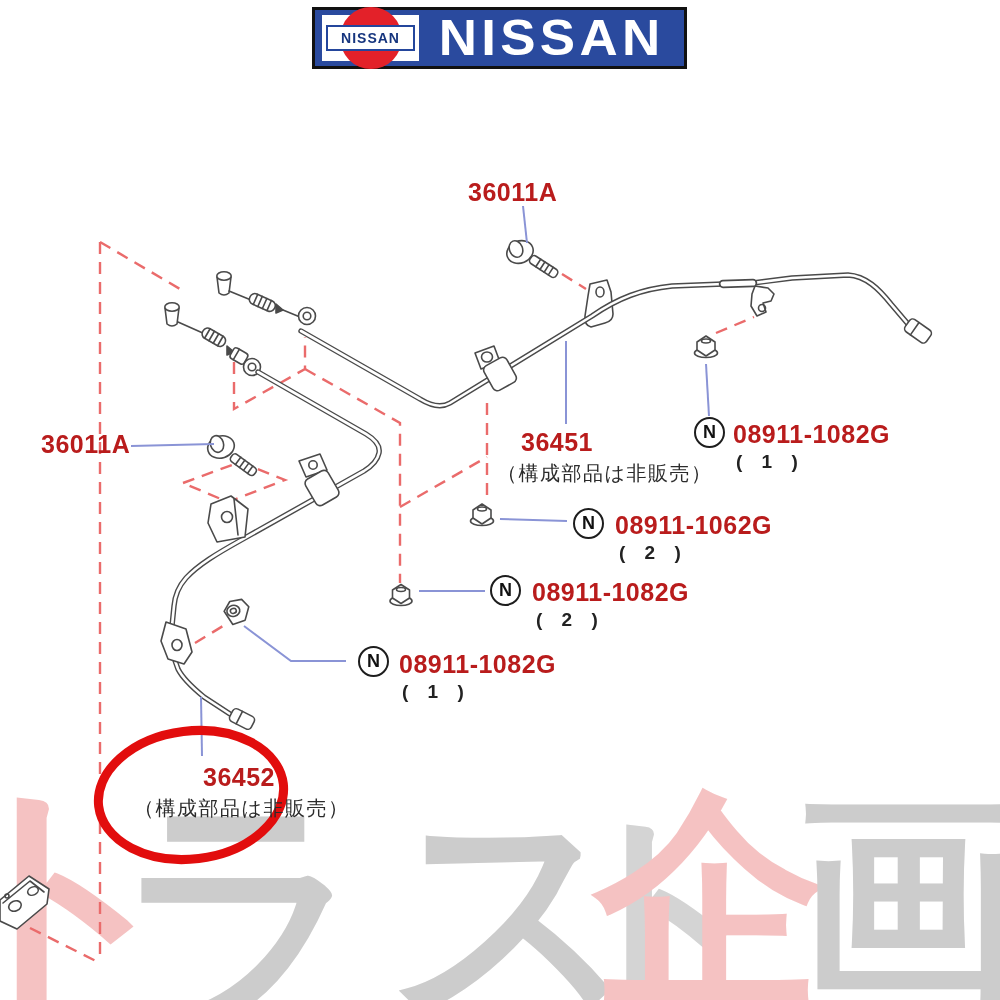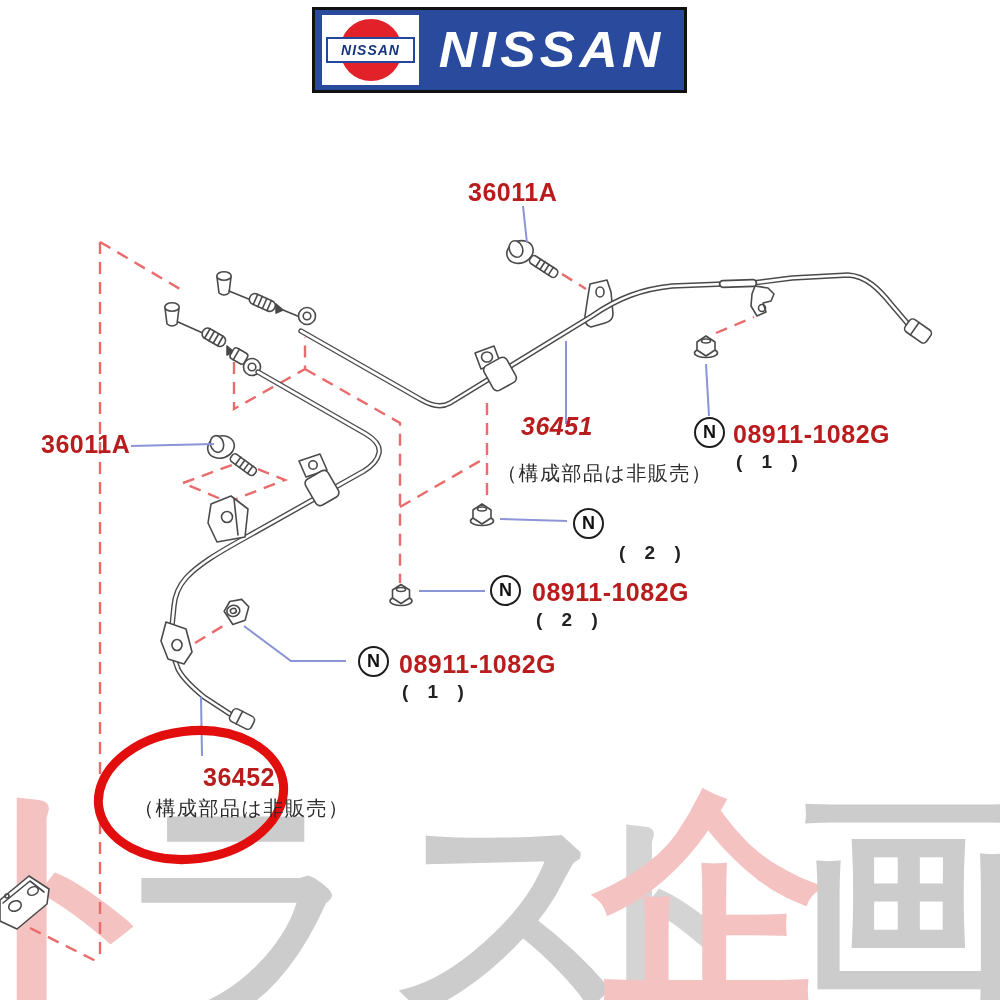--- a/index.html
+++ b/index.html
@@ -23,22 +23,22 @@
   
   #labels{position:absolute;inset:0;z-index:2;}
   .pn{position:absolute;color:#b91c1c;font-weight:bold;font-size:25px;letter-spacing:.5px;white-space:nowrap;}
   .jp{position:absolute;color:#2b2b2b;font-size:20px;letter-spacing:1.5px;white-space:nowrap;}
   .qty{position:absolute;color:#222;font-weight:bold;font-size:19px;letter-spacing:7px;white-space:nowrap;}
   .ncir{position:absolute;width:31px;height:31px;border:2.5px solid #1d1d1d;border-radius:50%;
         box-sizing:border-box;display:flex;align-items:center;justify-content:center;
         font-size:18px;font-weight:bold;color:#111;background:transparent;}
 
   
-  #logo{position:absolute;left:312px;top:7px;width:375px;height:86px;z-index:3;
-        background:#2a4a9e;border:3px solid #111;box-sizing:border-box;font-style:italic;}
+  #logo{position:absolute;left:312px;top:7px;width:375px;height:62px;z-index:3;
+        background:#2a4a9e;border:3px solid #111;box-sizing:border-box;}
   #logo-embox{position:absolute;left:7px;top:5px;bottom:5px;width:97px;background:#fff;}
   #logo-circle{position:absolute;left:50%;top:50%;transform:translate(-50%,-50%);
                width:62px;height:62px;border-radius:50%;background:#e32129;}
   #logo-bar{position:absolute;left:4px;right:4px;top:50%;transform:translateY(-50%);height:26px;
             background:#fff;border:2.5px solid #24469c;box-sizing:border-box;
             display:flex;align-items:center;justify-content:center;}
   #logo-bar span{font-size:14px;font-weight:bold;color:#16357e;letter-spacing:1px;}
   #logo-word{position:absolute;left:104px;right:0;top:0;bottom:0;
              display:flex;align-items:center;justify-content:center;}
   #logo-word span{color:#fff;font-weight:bold;font-size:49px;letter-spacing:4px;
@@ -222,31 +222,32 @@
     <path d="M202,756 L201,697"></path>
   </g>
 
   <ellipse cx="191" cy="795" rx="93" ry="64" fill="none" stroke="#e20d0d" stroke-width="9" transform="rotate(-7 191 795)"></ellipse>
 </svg>
 
 <div id="labels">
   <div class="pn" style="left:468px;top:178px;">36011A</div>
   <div class="pn" style="left:41px;top:430px;">36011A</div>
 
-  <div class="pn" style="left:521px;top:412px;font-style:italic;">36451</div>
+  <div class="pn" style="left:521px;top:428px;">36451</div>
   <div class="jp" style="left:497px;top:460px;">（構成部品は非販売）</div>
 
   <div class="pn" style="left:155px;top:763px;margin-left:48px;">36452</div>
   <div class="jp" style="left:134px;top:795px;">（構成部品は非販売）</div>
 
   <div class="ncir" style="left:694px;top:417px;">N</div>
   <div class="pn" style="left:733px;top:420px;">08911-1082G</div>
   <div class="qty" style="left:736px;top:451px;">( 1 )</div>
 
   <div class="ncir" style="left:573px;top:508px;">N</div>
+  <div class="pn" style="left:615px;top:511px;">08911-1062G</div>
   <div class="qty" style="left:619px;top:542px;">( 2 )</div>
 
   <div class="ncir" style="left:490px;top:575px;">N</div>
   <div class="pn" style="left:532px;top:578px;">08911-1082G</div>
   <div class="qty" style="left:536px;top:609px;">( 2 )</div>
 
   <div class="ncir" style="left:358px;top:646px;">N</div>
   <div class="pn" style="left:399px;top:650px;">08911-1082G</div>
   <div class="qty" style="left:402px;top:681px;">( 1 )</div>
 </div>

